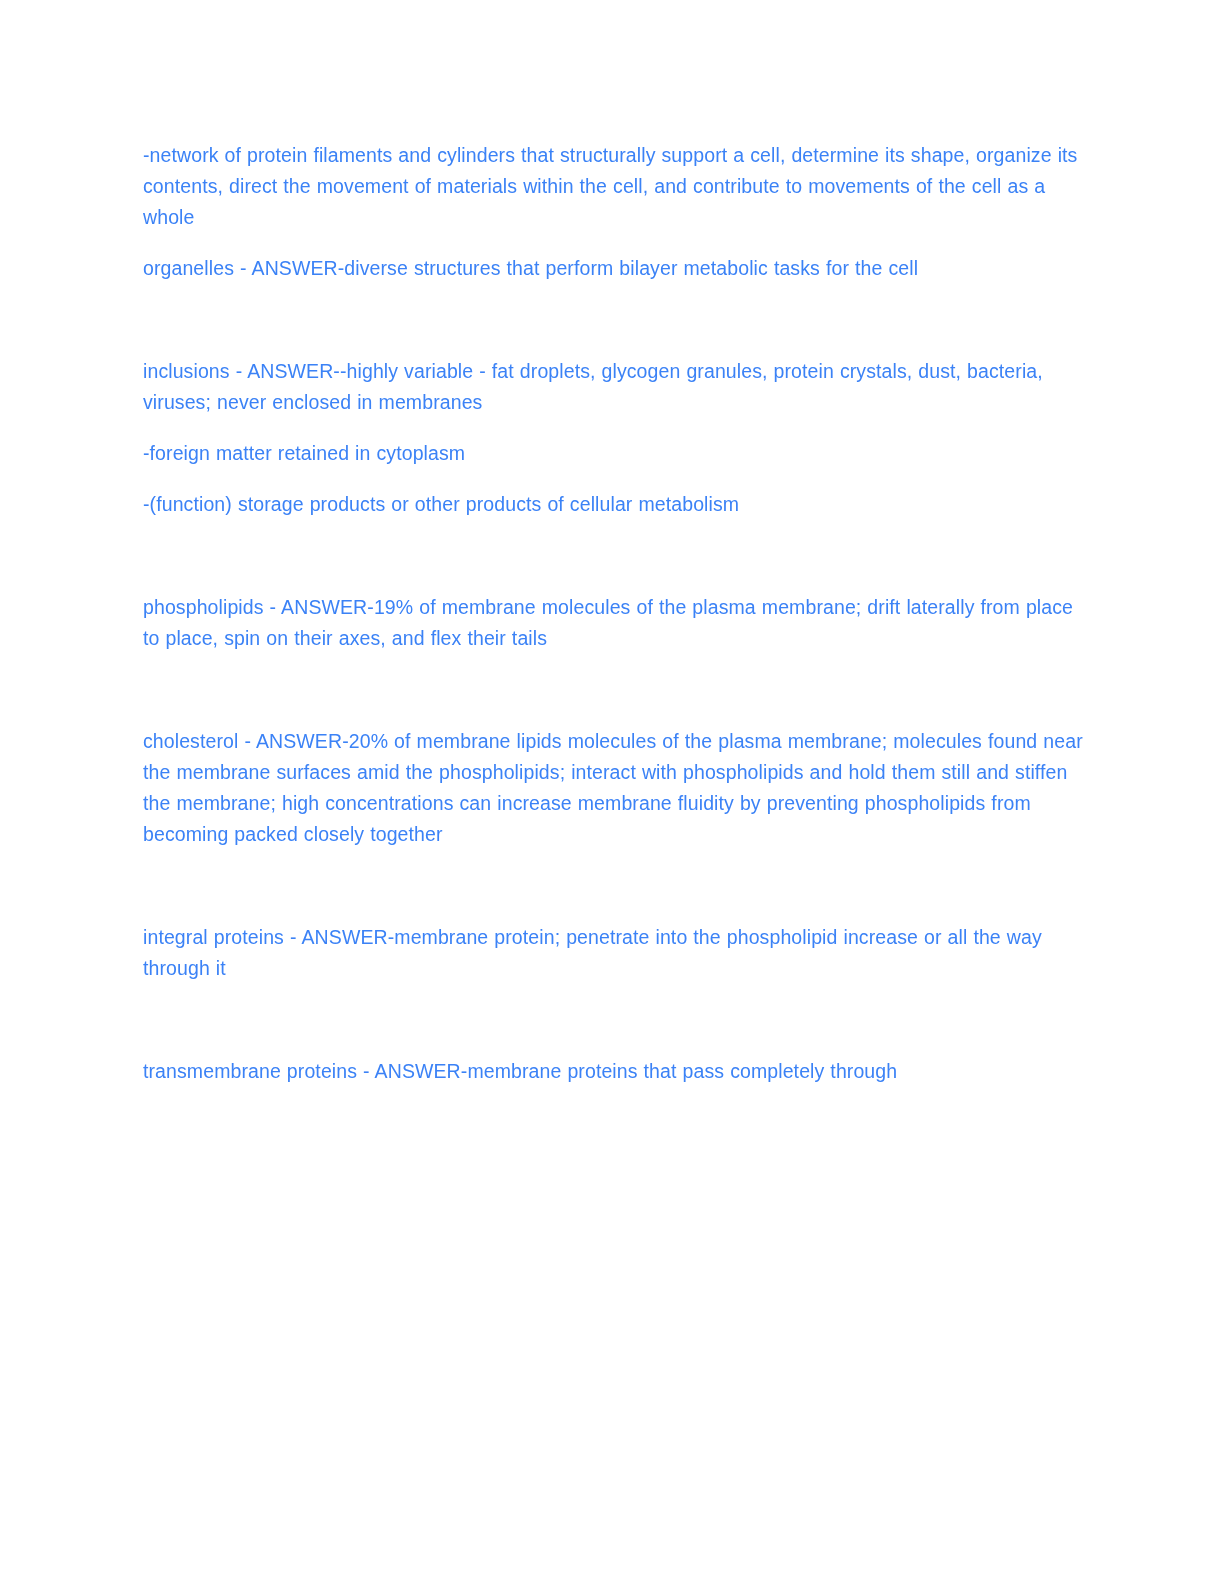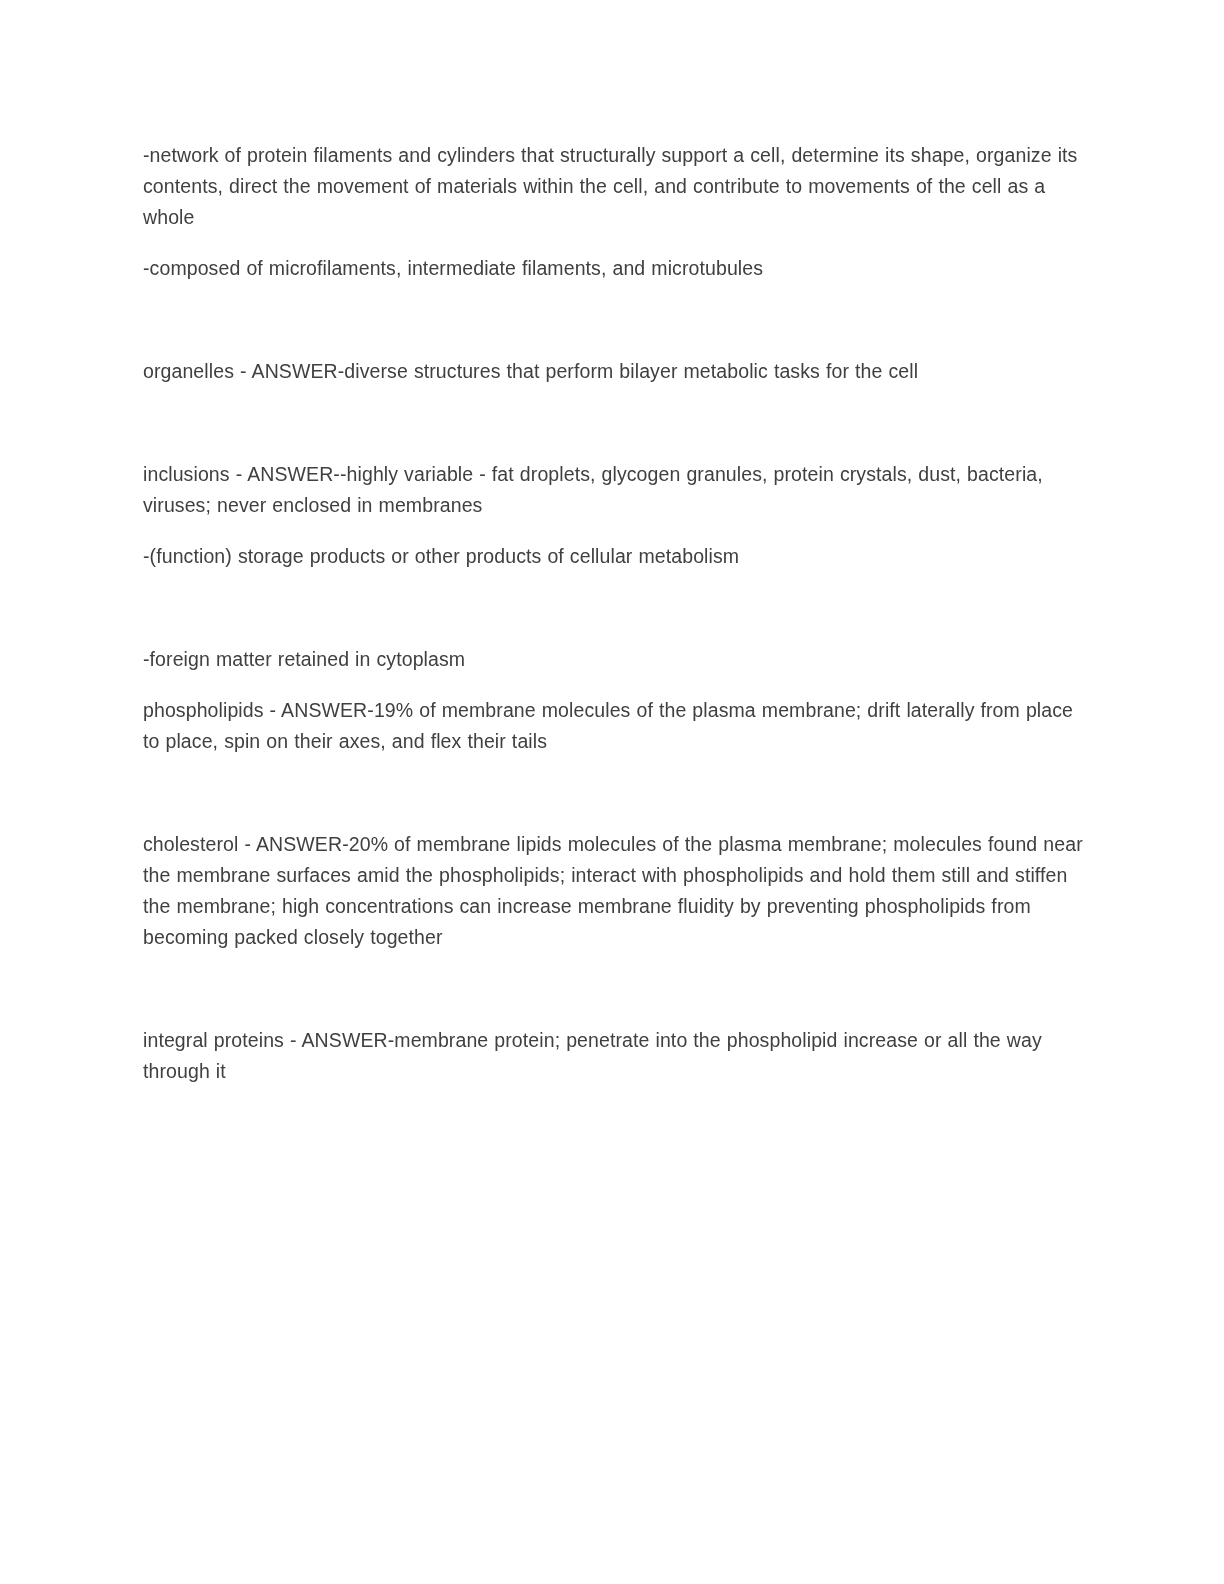--- a/index.html
+++ b/index.html
@@ -19,41 +19,41 @@
     height: 1584px;
     background: #ffffff;
     padding: 140px 140px 0 143px;
   }
   .doc-body {
     width: 941px;
   }
   .para {
     font-size: 19.5px;
     line-height: 31px;
-    color: #404040;
+    color: #3b82f6;
     letter-spacing: 0.1px;
     word-spacing: 0.5px;
     margin: 0 0 20px 0;
     white-space: normal;
   }
   .para.large {
     margin-bottom: 72px;
   }
   .para.none {
     margin-bottom: 0;
   }
 </style>
 </head>
 <body>
 
 <div class="page">
   <div class="doc-body" id="doc-body">
       <div class="para normal">-network of protein filaments and cylinders that structurally support a cell, determine its shape, organize its contents, direct the movement of materials within the cell, and contribute to movements of the cell as a whole</div>
-      <div class="para large">-composed of microfilaments, intermediate filaments, and microtubules</div>
       <div class="para large">organelles - ANSWER-diverse structures that perform bilayer metabolic tasks for the cell</div>
       <div class="para normal">inclusions - ANSWER--highly variable - fat droplets, glycogen granules, protein crystals, dust, bacteria, viruses; never enclosed in membranes</div>
+      <div class="para normal">-foreign matter retained in cytoplasm</div>
       <div class="para large">-(function) storage products or other products of cellular metabolism</div>
-      <div class="para normal">-foreign matter retained in cytoplasm</div>
       <div class="para large">phospholipids - ANSWER-19% of membrane molecules of the plasma membrane; drift laterally from place to place, spin on their axes, and flex their tails</div>
       <div class="para large">cholesterol - ANSWER-20% of membrane lipids molecules of the plasma membrane; molecules found near the membrane surfaces amid the phospholipids; interact with phospholipids and hold them still and stiffen the membrane; high concentrations can increase membrane fluidity by preventing phospholipids from becoming packed closely together</div>
       <div class="para large">integral proteins - ANSWER-membrane protein; penetrate into the phospholipid increase or all the way through it</div>
+      <div class="para none">transmembrane proteins - ANSWER-membrane proteins that pass completely through</div>
     </div>
 </div>
 
 </body></html>

